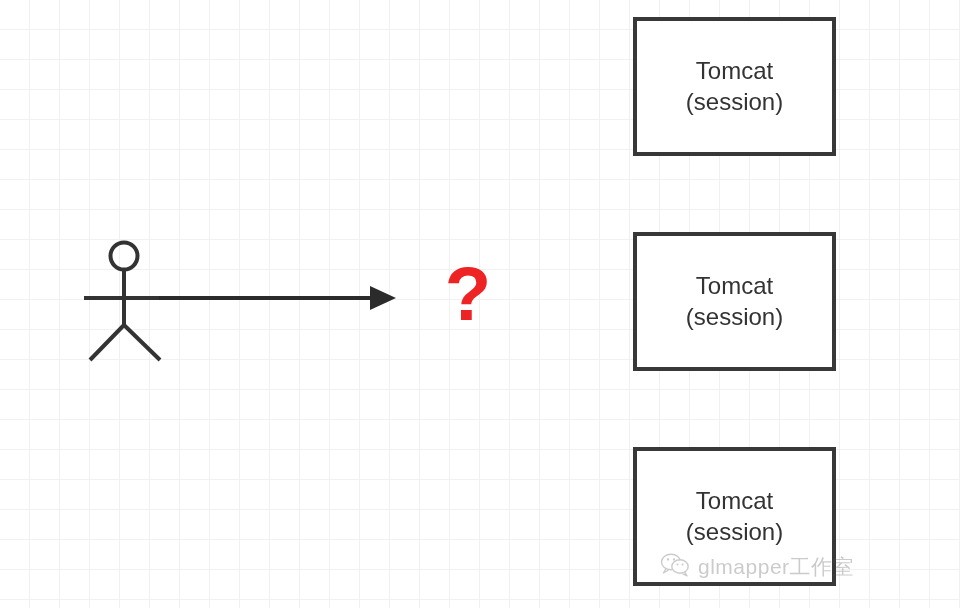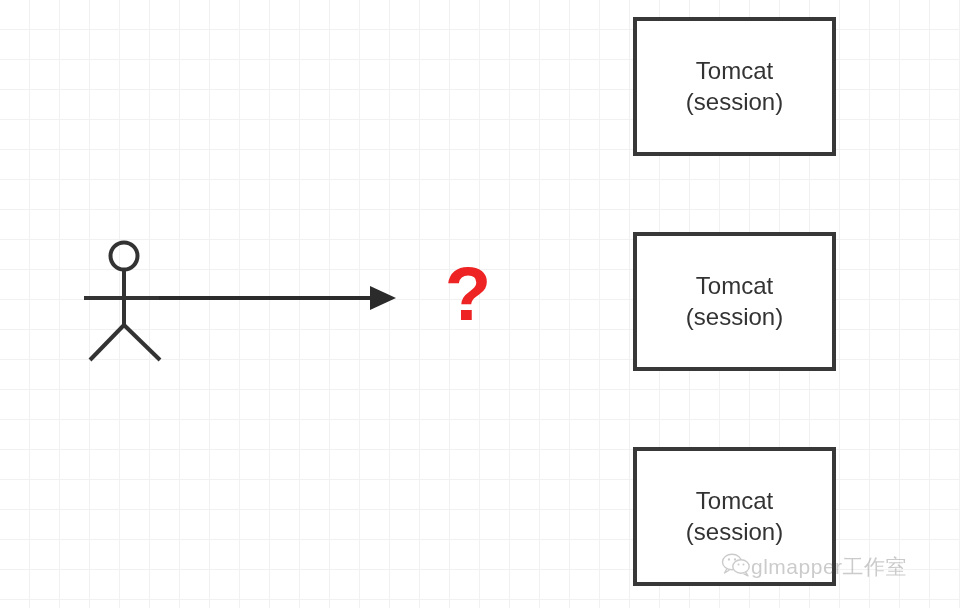--- a/index.html
+++ b/index.html
@@ -74,25 +74,25 @@
     font-size: 76px;
     font-weight: bold;
     line-height: 92px;
     text-align: center;
     font-family: "Liberation Sans", sans-serif;
   }
 
   
   #watermark {
     position: absolute;
-    left: 721px;
+    left: 660px;
     top: 552px;
     display: flex;
     align-items: center;
-    gap: 0;
+    gap: 8px;
     opacity: 0.30;
   }
   #watermark .wm-text {
     font-size: 21px;
     color: #555555;
     white-space: nowrap;
     letter-spacing: 0.5px;
   }
 </style>
 </head>

